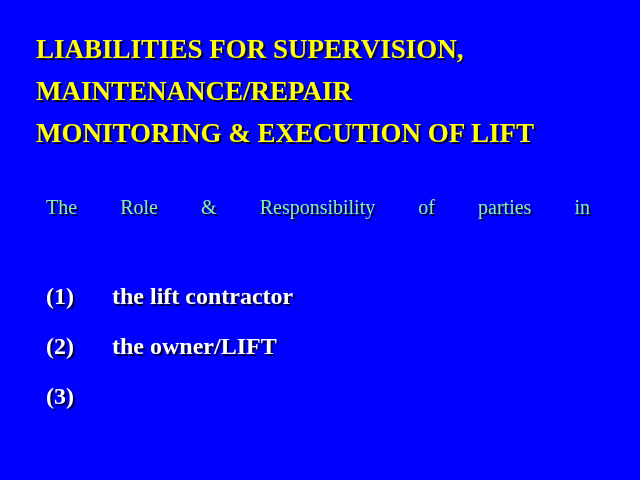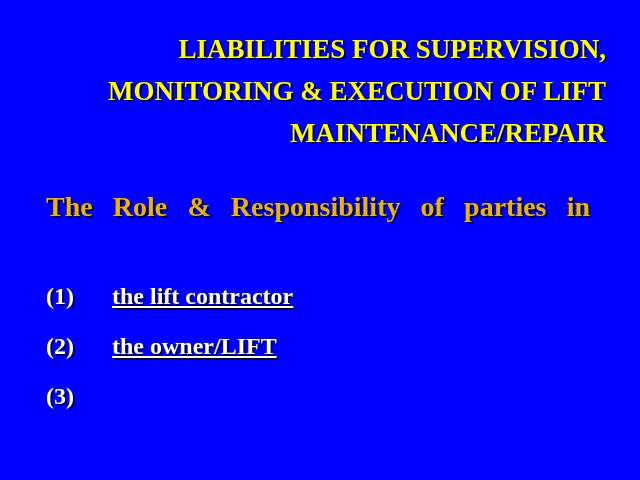--- a/index.html
+++ b/index.html
@@ -28,34 +28,33 @@
     width: 570px;
   }
   .title-line {
     font-size: 27px;
     font-weight: bold;
     color: #ffff00;
     line-height: 42px;
     letter-spacing: 0px;
     white-space: nowrap;
     text-shadow: 2px 2px 0 #000033;
-    text-align: right;
   }
 
   
   .body-block {
     position: absolute;
     left: 46px;
     top: 182px;
     width: 544px;
   }
   .lead {
-    font-size: 28px;
-    font-weight: bold;
-    color: #eab308;
+    font-size: 20px;
+    font-weight: normal;
+    color: #86efac;
     line-height: 50px;
     text-shadow: 2px 2px 0 #000033;
     text-align: justify;
     text-justify: inter-word;
   }
   .lead .just-line {
     display: block;
     text-align: justify;
   }
   .lead .just-line:after {
@@ -84,32 +83,31 @@
     color: #ffffff;
     text-shadow: 2px 2px 0 #000033;
     white-space: nowrap;
   }
   .list-num {
     width: 66px;
     flex: 0 0 66px;
   }
   .list-text {
     flex: 0 1 auto;
-    text-decoration: underline;
   }
 </style>
 </head>
 <body>
 
 <div class="slide">
 
   <div class="title-block">
     <div class="title-line">LIABILITIES FOR SUPERVISION,</div>
+    <div class="title-line">MAINTENANCE/REPAIR</div>
     <div class="title-line">MONITORING &amp; EXECUTION OF LIFT</div>
-    <div class="title-line">MAINTENANCE/REPAIR</div>
   </div>
 
   <div class="body-block">
     <div class="lead">
       <span class="just-line">The Role &amp; Responsibility of parties in</span>
     </div>
   </div>
 
   <div class="list">
     <div class="list-item">

